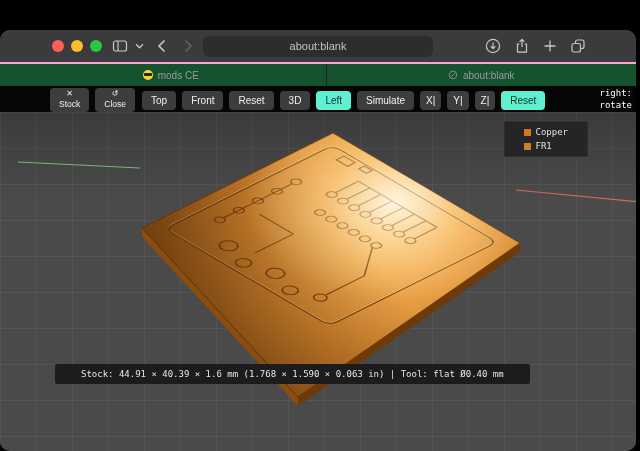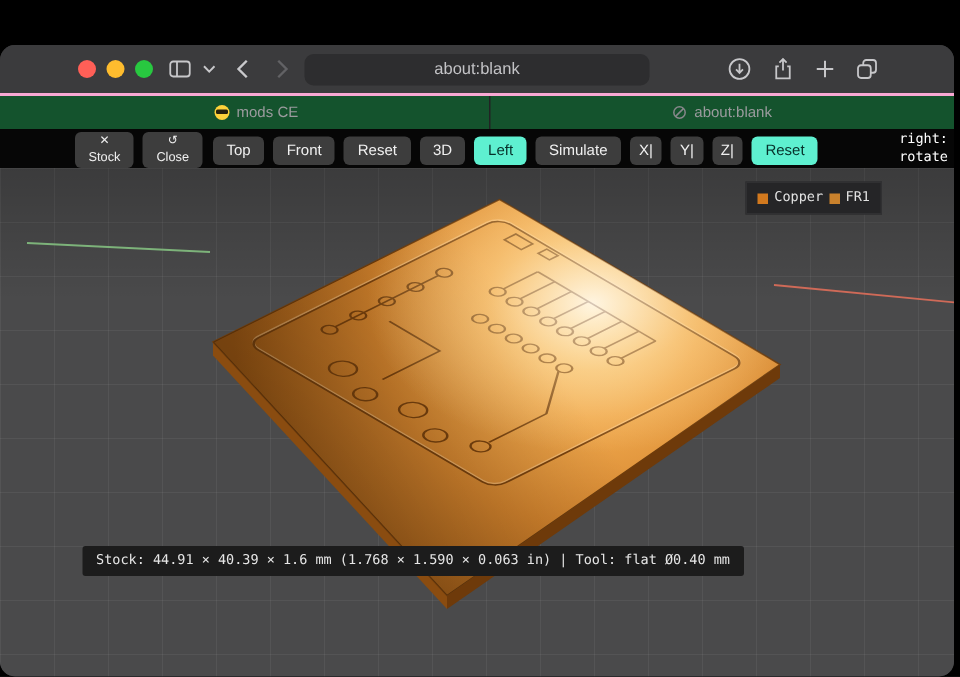--- a/index.html
+++ b/index.html
@@ -37,27 +37,27 @@
     font-size:9px;color:#fff;line-height:1.3;}
   
   .canvas{position:absolute;left:0;right:0;top:82px;bottom:0;background-color:#4a4a4b;
     background-image:
       linear-gradient(rgba(0,0,0,.20), rgba(0,0,0,0) 26%),
       linear-gradient(rgba(255,255,255,.055) 1px, transparent 1px),
       linear-gradient(90deg, rgba(255,255,255,.055) 1px, transparent 1px);
     background-size:100% 100%, 36px 36px, 36px 36px;}
   .canvas > svg{position:absolute;left:0;top:0;}
   .legend{position:absolute;top:9px;right:48px;background:#252527;border:1px solid #303032;
-    padding:5px 7px;display:flex;flex-direction:row;gap:4px;
+    padding:5px 19px;display:flex;flex-direction:column;gap:4px;
     font-family:"DejaVu Sans Mono","Liberation Mono",monospace;font-size:9px;color:#e2e2e2;}
   .legend-row{display:flex;align-items:center;gap:4px;}
   .sq{width:7px;height:7px;flex:none;}
   .statusbar{position:absolute;left:55px;top:252px;height:20px;background:#1c1c1c;border-radius:2px;
     color:#e6e6e6;font-family:"DejaVu Sans Mono","Liberation Mono",monospace;font-size:9px;
-    line-height:20px;padding:0 9px;white-space:nowrap;}
+    line-height:20px;padding:0 26px;white-space:nowrap;}
 </style>
 </head>
 <body>
 
 <div class="window">
 
   <div class="titlebar">
     <div class="traffic">
       <span class="light red"></span>
       <span class="light yellow"></span>

